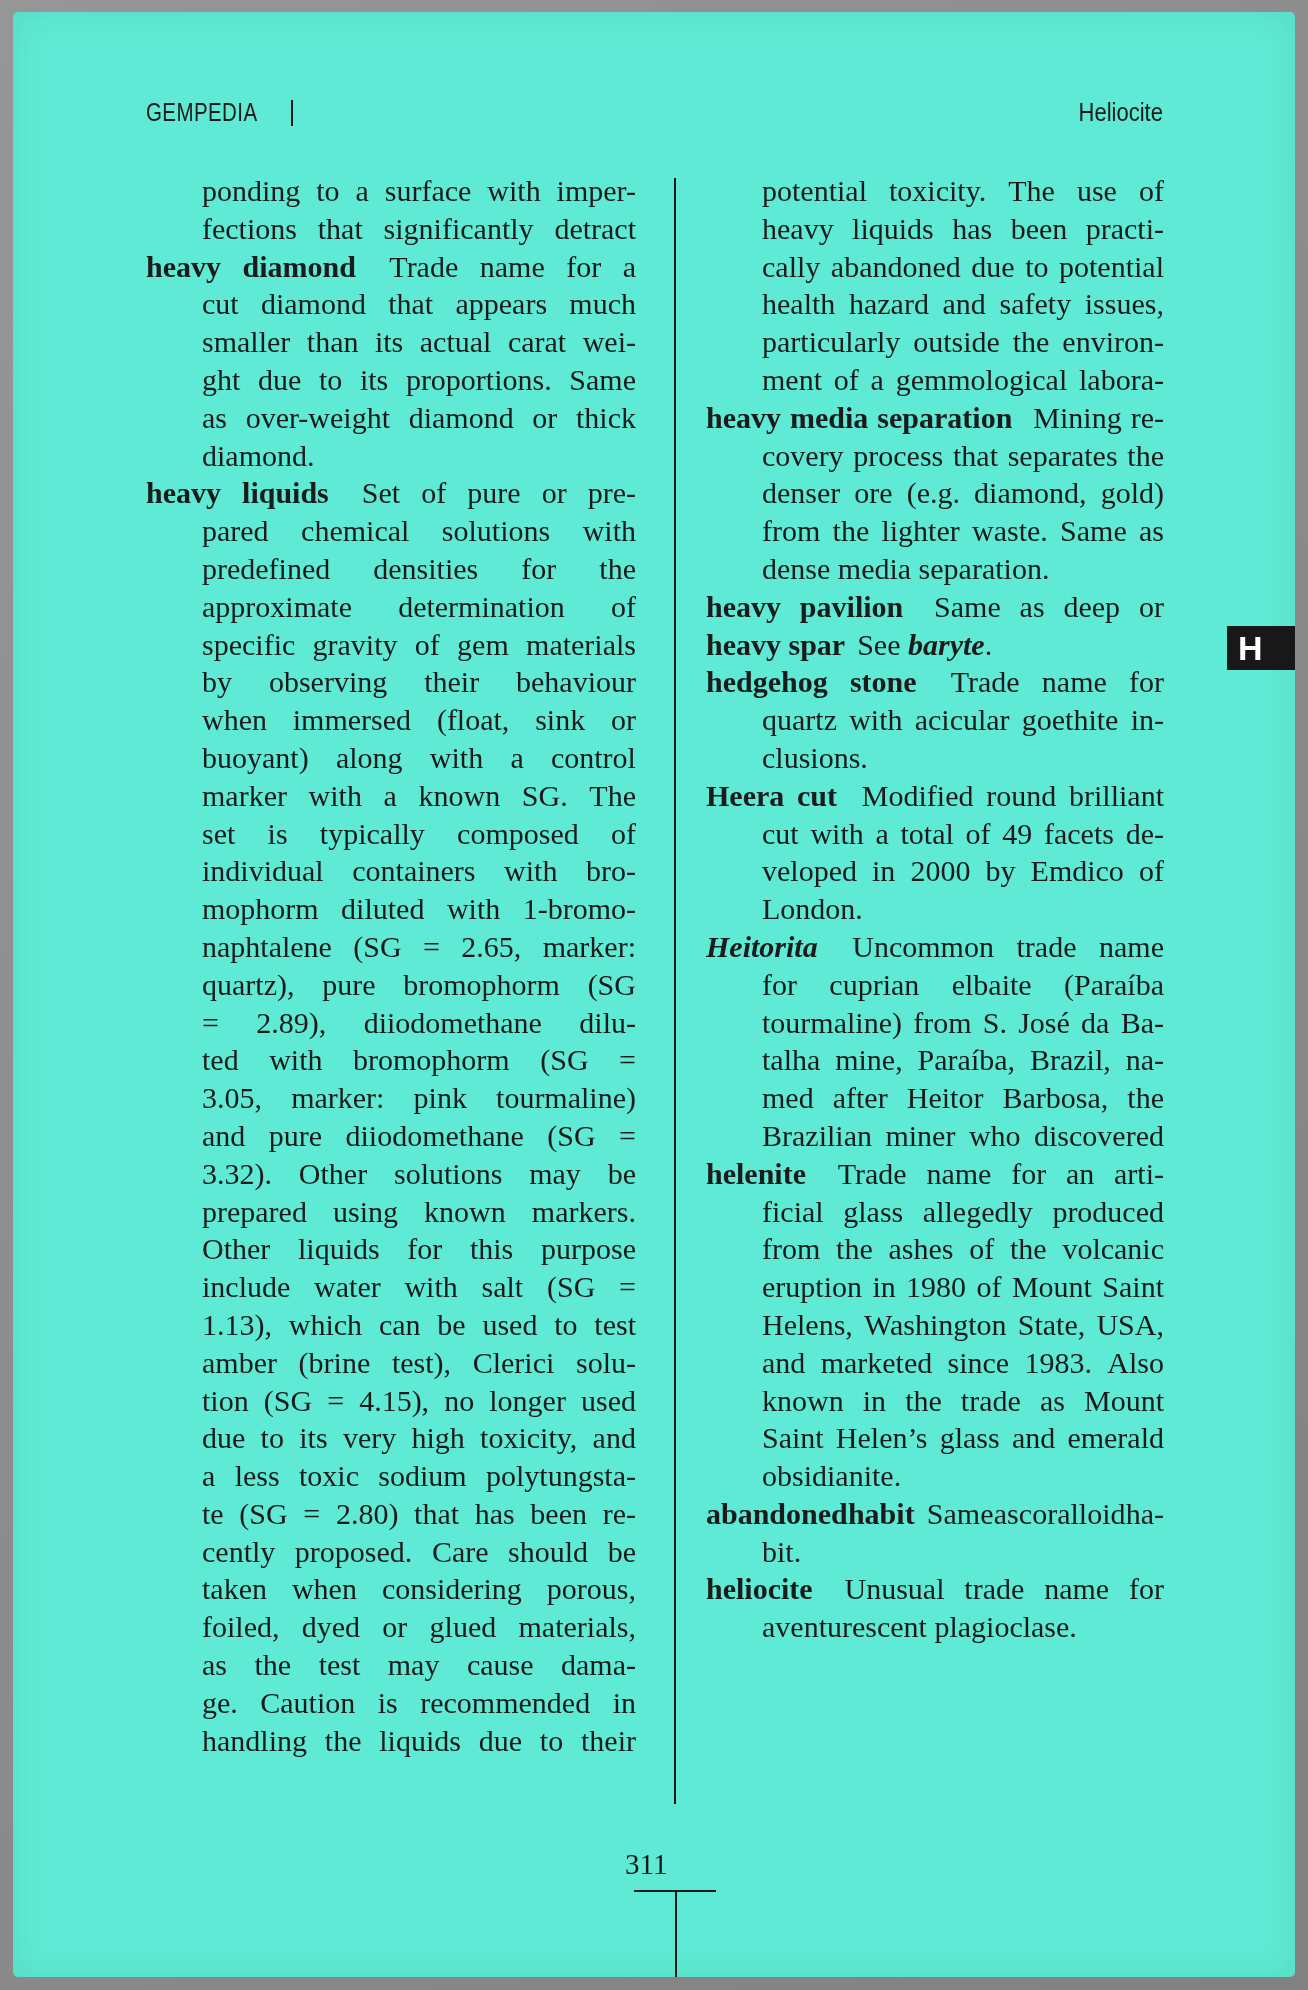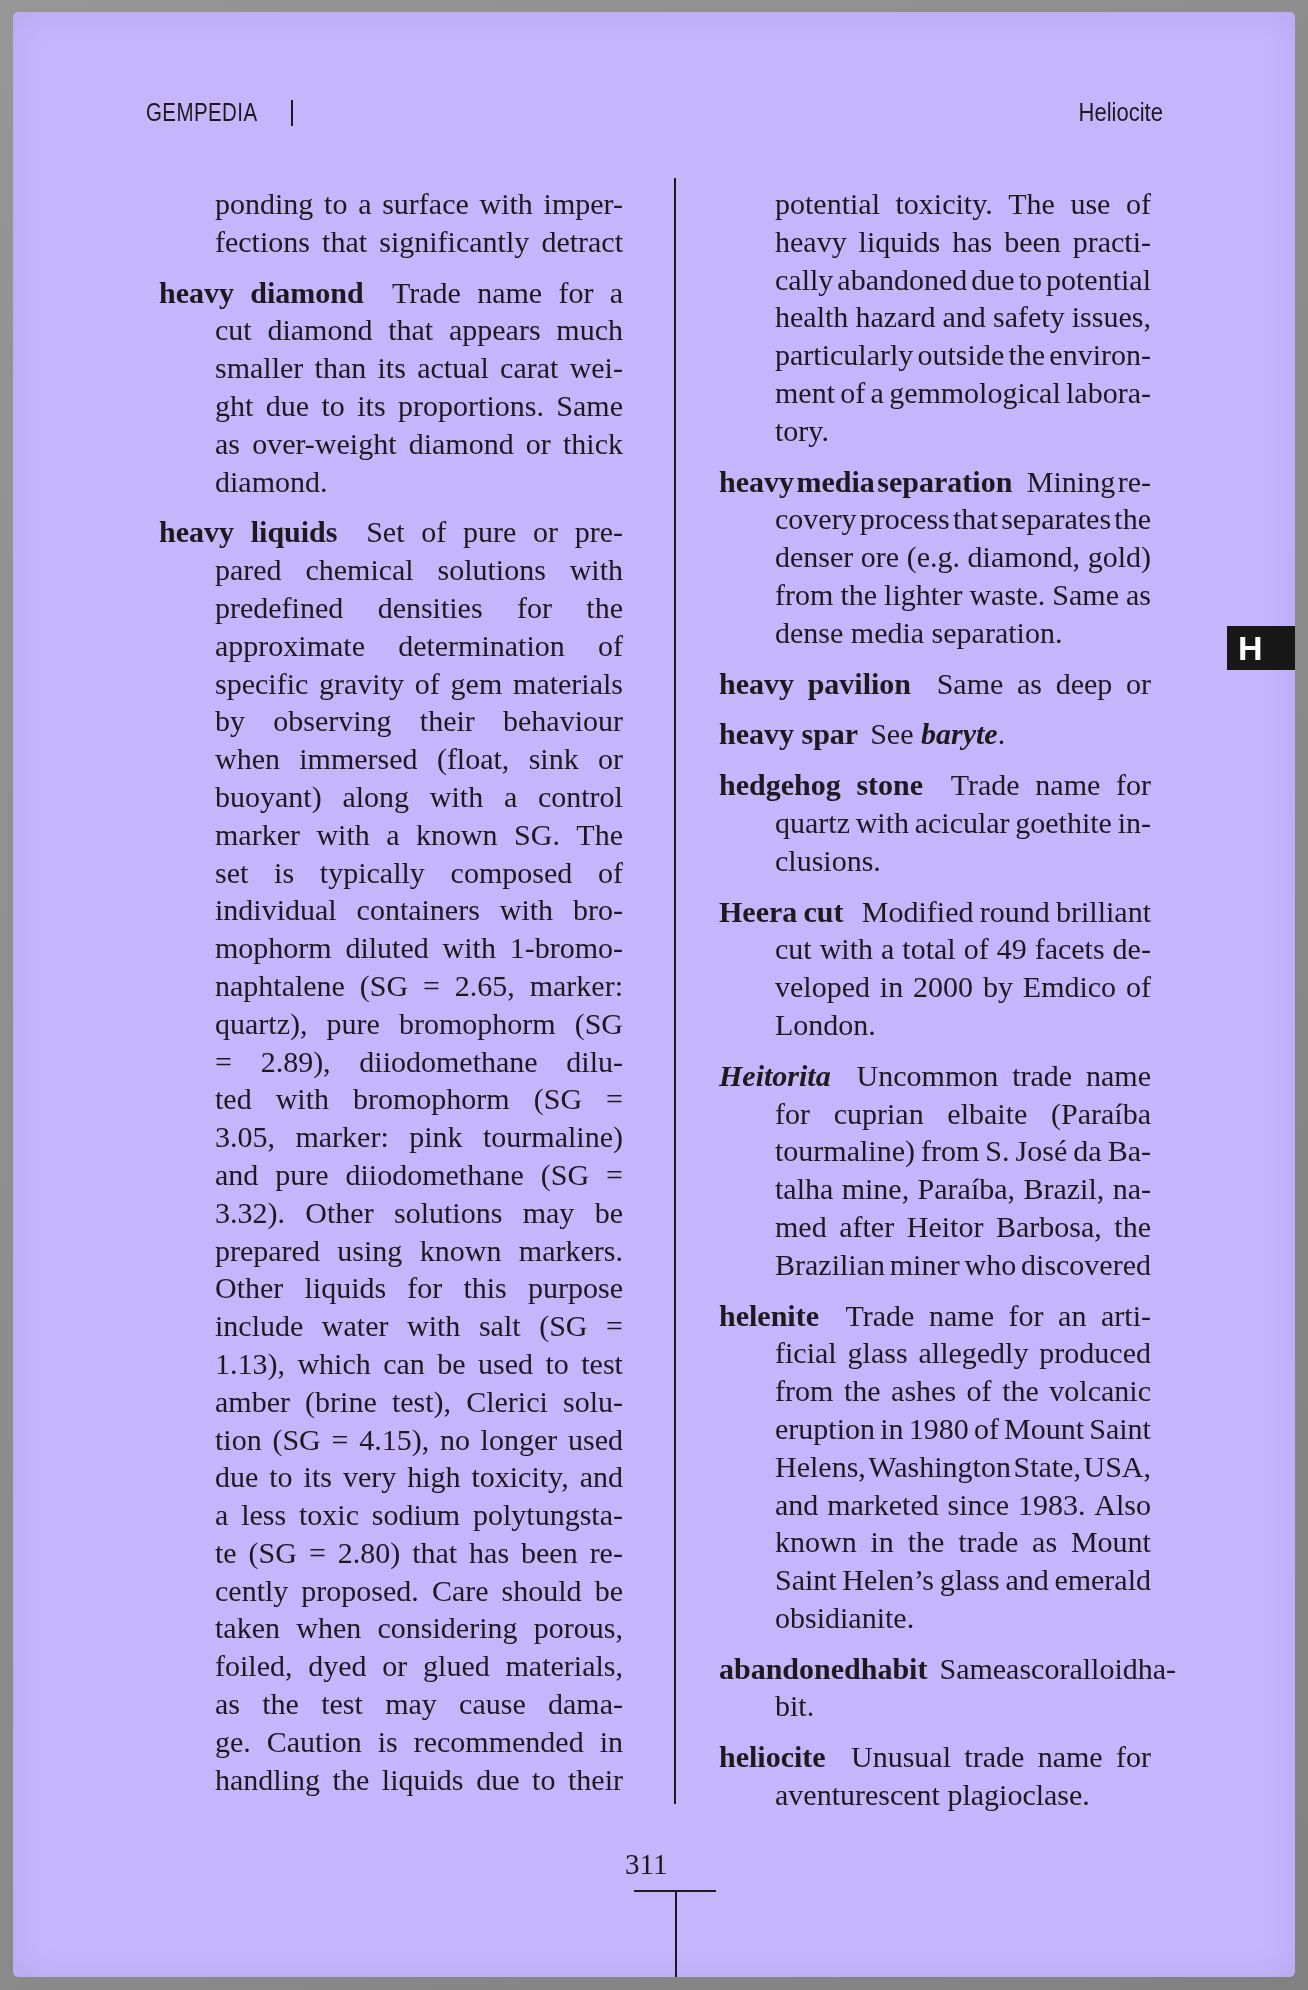--- a/index.html
+++ b/index.html
@@ -3,37 +3,37 @@
 <meta charset="utf-8">
 <style>
   html,body{margin:0;padding:0;}
   body{
     width:1308px;height:1990px;position:relative;overflow:hidden;
     background:linear-gradient(135deg,#969696,#818181);
     font-family:"Liberation Serif",serif;color:#1b1b1b;
   }
   .page{
     position:absolute;left:13px;top:12px;width:1282px;height:1965px;
-    background:#c4b5fd;border-radius:5px;
+    background:#5eead4;border-radius:5px;
     box-shadow:inset 0 0 34px rgba(0,0,0,0.07);
   }
   
   .running-head{
     position:absolute;left:133px;right:132px;top:86px;
     display:flex;justify-content:space-between;align-items:flex-start;
     font-family:"Liberation Sans",sans-serif;font-size:25px;line-height:28px;
   }
   .brand{display:inline-block;transform:scaleX(0.82);transform-origin:left center;letter-spacing:0.5px;}
   .rh-bar{display:inline-block;width:2px;height:26px;background:#1b1b1b;margin-left:2px;vertical-align:-5px;}
   .rh-right{display:inline-block;transform:scaleX(0.88);transform-origin:right center;}
   
   .col{position:absolute;top:160px;left:133px;width:490px;font-size:30px;}
   .colr{left:693px;width:458px;}
   .divider{position:absolute;left:661px;top:166px;width:2px;height:1626px;background:#1b1b1b;}
-  .entry{margin:13px;}
+  .entry{margin:0;}
   .line{height:37.8px;line-height:37.8px;text-align:left;}
   .line.j{display:flex;justify-content:space-between;}
   .line.cont{padding-left:56px;}
   .term{font-weight:bold;}
   .termi{font-weight:bold;font-style:italic;text-align:center;}
   .ref{font-weight:bold;font-style:italic;}
   .termgap{margin-right:12px;}
   
   .tab{
     position:absolute;left:1214px;top:614px;width:68px;height:44px;
@@ -398,21 +398,20 @@
           <span>the</span>
           <span>environ-</span>
         </div>
         <div class="line j cont">
           <span>ment</span>
           <span>of</span>
           <span>a</span>
           <span>gemmological</span>
           <span>labora-</span>
         </div>
-        <div class="line cont"><span>tory.</span></div>
       </div>
       <div class="entry">
         <div class="line j">
           <span class="term">heavy</span>
           <span class="term">media</span>
           <span class="term termgap">separation</span>
           <span>Mining</span>
           <span>re-</span>
         </div>
         <div class="line j cont">

